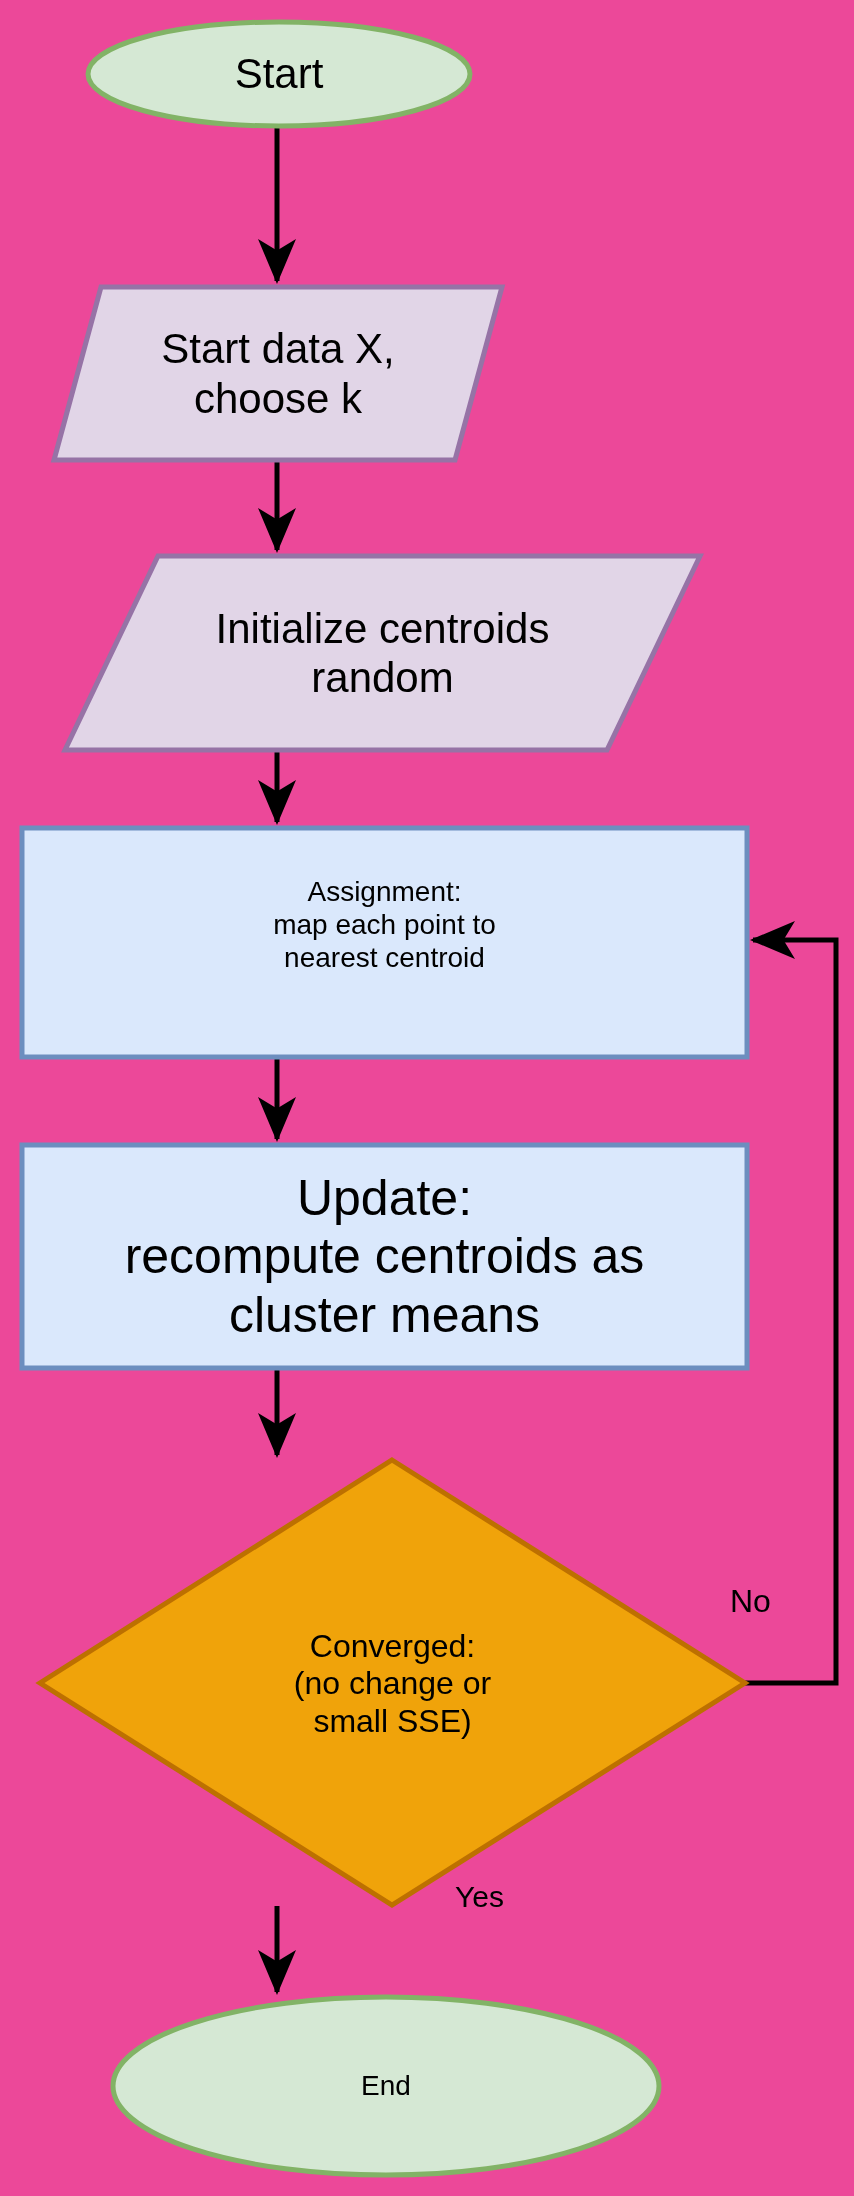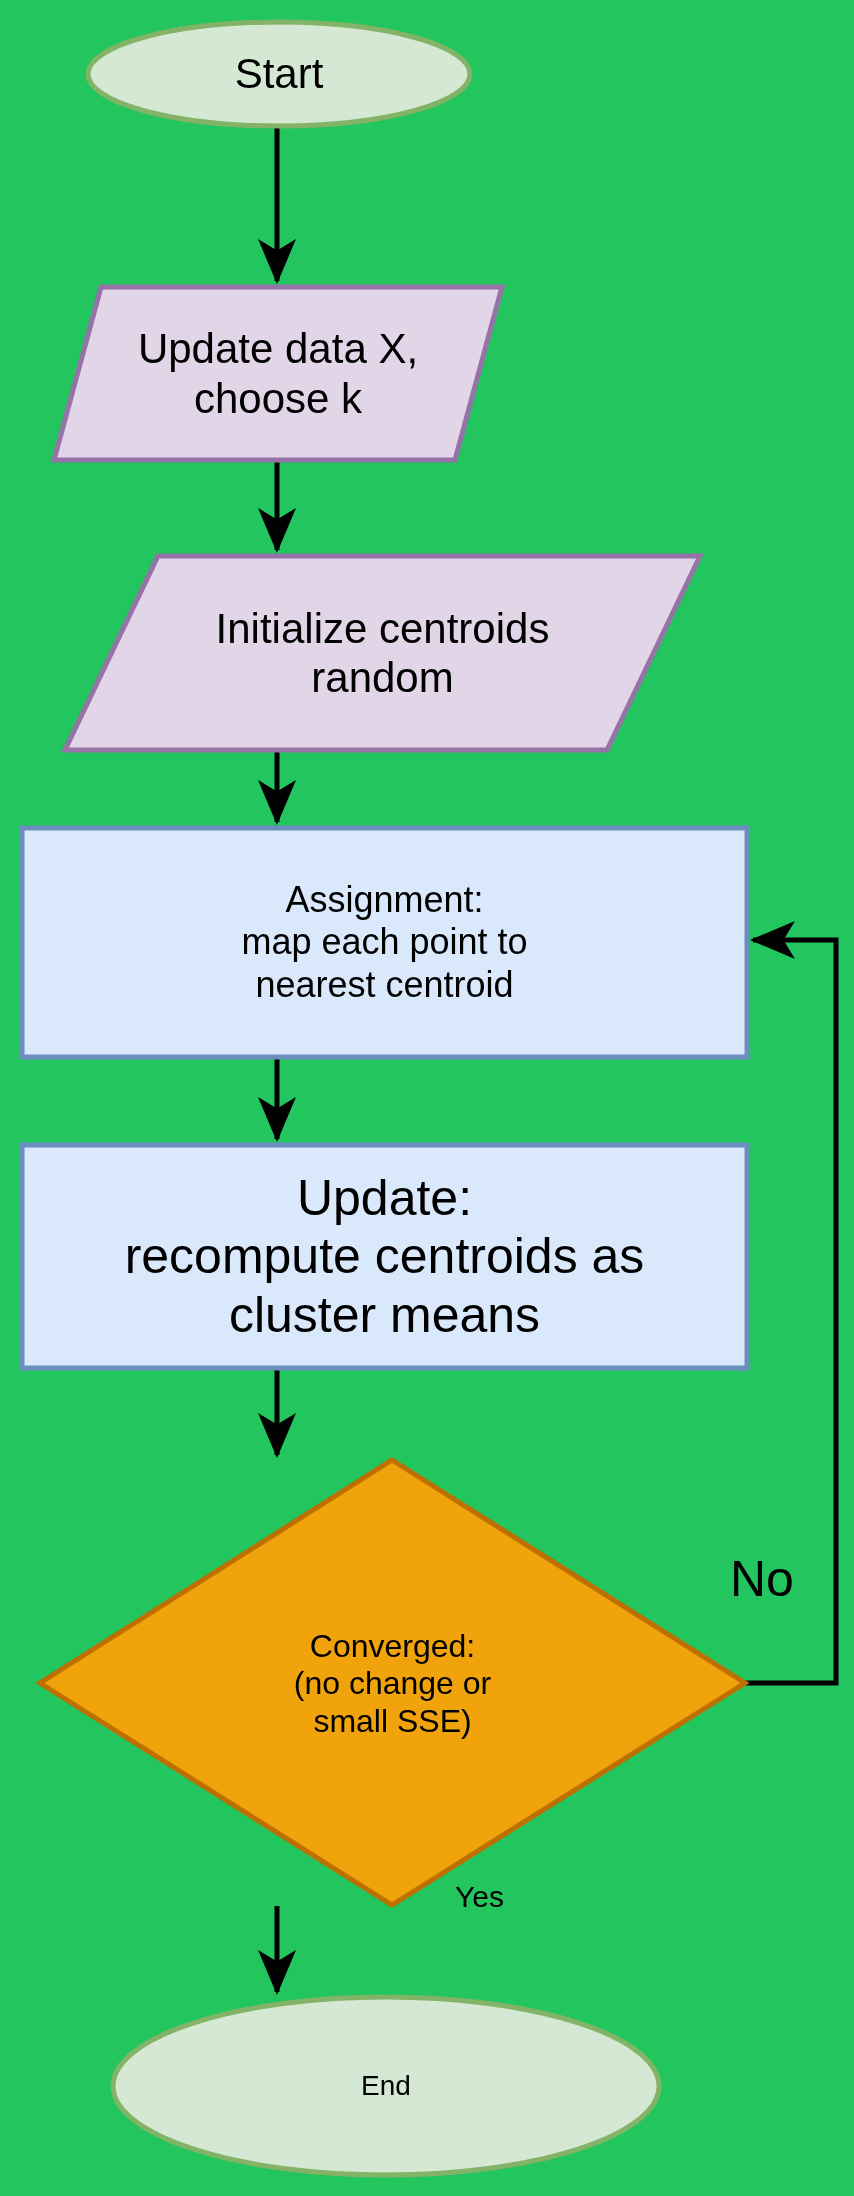--- a/index.html
+++ b/index.html
@@ -1,19 +1,19 @@
 <!DOCTYPE html>
 <html><head>
 <meta charset="utf-8">
 <title>k-means flowchart</title>
 <style>
   html,body{margin:0;padding:0;background:#ffffff;}
   body{width:854px;height:2196px;overflow:hidden;
        font-family:"Liberation Sans","DejaVu Sans",sans-serif;}
-  #stage{position:relative;width:854px;height:2196px;background:#22c55e;}
+  #stage{position:relative;width:854px;height:2196px;background:#ec4899;}
   svg.flow{position:absolute;left:0;top:0;width:854px;height:2196px;display:block;}
   .nodelabel{
     position:absolute;
     display:flex;
     align-items:center;
     justify-content:center;
     text-align:center;
     color:#000000;
     font-size:38px;
     line-height:1.17;
@@ -67,37 +67,37 @@
 
     <rect x="22" y="1145" width="725" height="223" fill="#dae8fc" stroke="#6c8ebf" stroke-width="5"></rect>
 
     <polygon points="392,1460 745,1683 392,1905 40,1683" fill="#f0a30a" stroke="#bd7000" stroke-width="5"></polygon>
 
     <ellipse cx="386" cy="2086" rx="273" ry="89" fill="#d5e8d4" stroke="#82b366" stroke-width="5"></ellipse>
   </svg>
 
   <div class="nodelabel" style="left:88px;top:22px;width:382px;height:104px;font-size:42px;">Start</div>
 
-  <div class="nodelabel" style="left:54px;top:287px;width:448px;height:173px;font-size:42px;">Update data X,
+  <div class="nodelabel" style="left:54px;top:287px;width:448px;height:173px;font-size:42px;">Start data X,
 choose k</div>
 
   <div class="nodelabel" style="left:65px;top:556px;width:635px;height:194px;font-size:42px;">Initialize centroids
 random</div>
 
-  <div class="nodelabel" style="left:22px;top:828px;width:725px;height:229px;font-size:36px;">Assignment:
+  <div class="nodelabel" style="left:22px;top:811px;width:725px;height:229px;font-size:28px;">Assignment:
 map each point to
 nearest centroid</div>
 
   <div class="nodelabel" style="left:22px;top:1145px;width:725px;height:223px;font-size:50px;">Update:
 recompute centroids as
 cluster means</div>
 
   <div class="nodelabel" style="left:140px;top:1560px;width:505px;height:248px;font-size:32px;">Converged:
 (no change or
 small SSE)</div>
 
   <div class="nodelabel" style="left:113px;top:1997px;width:546px;height:178px;font-size:28px;">End</div>
 
-  <div class="edgelabel" style="left:730px;top:1552px;font-size:50px;">No</div>
+  <div class="edgelabel" style="left:730px;top:1584px;font-size:32px;">No</div>
 
   <div class="edgelabel" style="left:455px;top:1880px;font-size:30px;">Yes</div>
 
 </div>
 
 </body></html>

